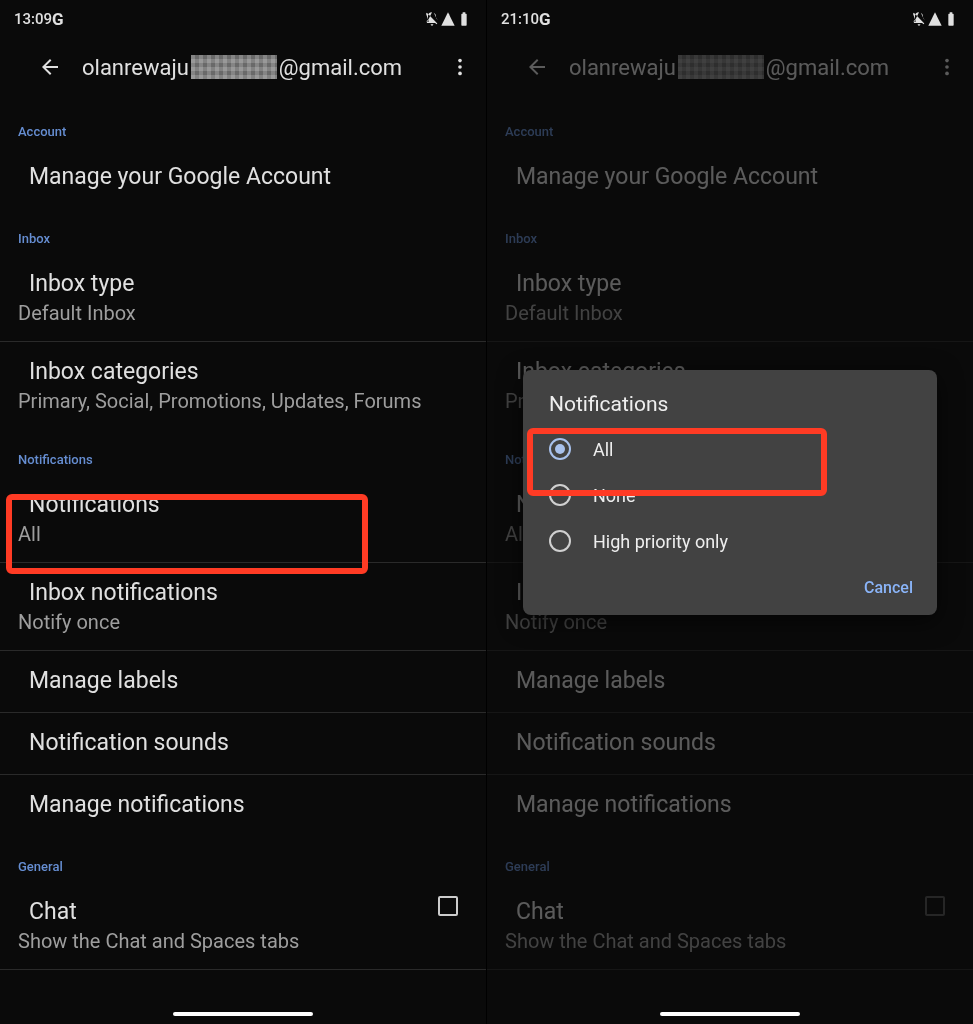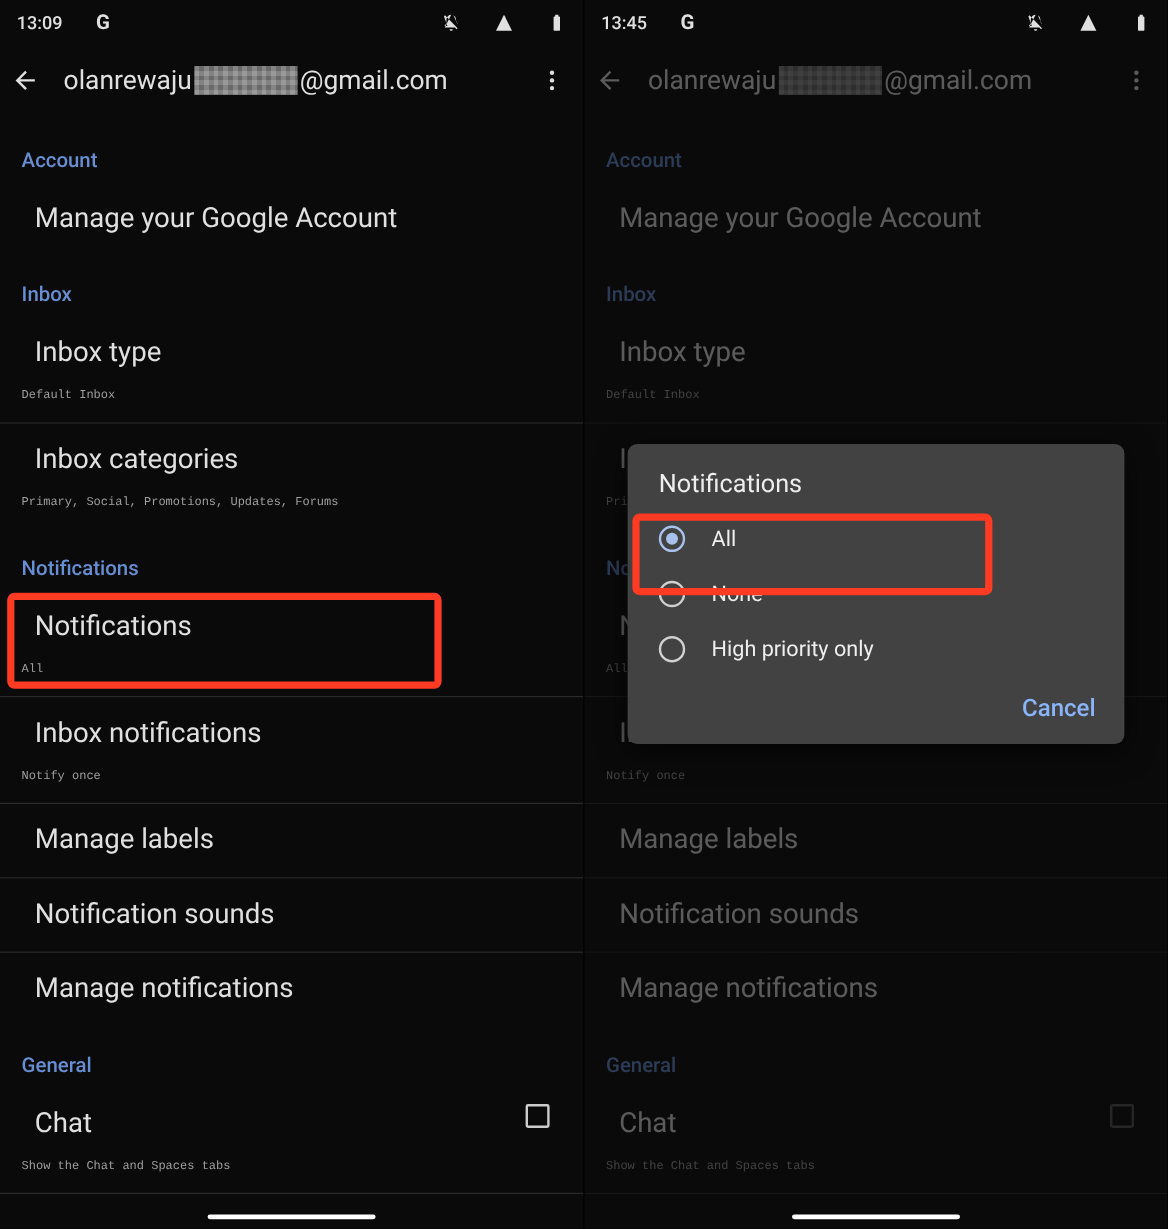--- a/index.html
+++ b/index.html
@@ -26,27 +26,27 @@
   .phone.blurred .screen-content { opacity: 0.38; }
   .status-bar {
     display: flex;
     align-items: center;
     justify-content: space-between;
     padding: 6px 14px 0 14px;
     height: 32px;
     font-size: 15px;
     font-weight: 500;
   }
-  .status-left, .status-right { display: flex; align-items: center; gap: 28px; }
+  .status-left, .status-right { display: flex; align-items: center; gap: 0; }
   .g-logo { font-weight: 700; font-size: 17px; }
   .status-right svg, .status-right .icon { width: 16px; height: 16px; }
   .app-bar {
     display: flex;
     align-items: center;
-    padding: 14px 8px 14px 3px;
+    padding: 14px 8px 14px 32px;
     height: 70px;
   }
   .back-arrow { width: 36px; height: 36px; display:flex;align-items:center;justify-content:center;}
   .app-title {
     flex: 1;
     font-size: 22px;
     font-weight: 400;
     padding-left: 14px;
     display: flex;
     align-items: center;
@@ -59,31 +59,31 @@
     background:
       repeating-linear-gradient(0deg, #555 0 4px, #333 4px 8px),
       repeating-linear-gradient(90deg, #666 0 4px, #444 4px 8px);
     background-blend-mode: screen;
     margin: 0 2px;
     filter: blur(0.3px);
   }
   .more-dots { width: 36px; height:36px; display:flex;align-items:center;justify-content:center;}
   .section-header {
     color: var(--accent-blue);
-    font-size: 17px;
+    font-size: 13px;
     font-weight: 500;
     padding: 22px 18px 8px 18px;
   }
   .setting-row {
     padding: 14px 18px 16px 18px;
     border-bottom: 1px solid transparent;
   }
   .setting-row.divider-after { border-bottom: 1px solid var(--divider); }
   .setting-title { font-size: 23px; color: var(--text-primary); line-height: 1.35; margin-left: 11px; }
-  .setting-sub   { font-size: 10px; color: var(--text-secondary); margin-top: 16px; font-family: Liberation Mono, monospace; }
+  .setting-sub   { font-size: 20px; color: var(--text-secondary); margin-top: 2px; }
   .row-with-check { display:flex; align-items:flex-start; justify-content:space-between; }
   .checkbox {
     width: 20px; height: 20px;
     border: 2px solid #ccc;
     border-radius: 2px;
     margin-right: 10px;
   }
   .red-box {
     position: absolute;
     border: 6px solid var(--highlight-red);
@@ -139,21 +139,21 @@
     width: 10px; height:10px;
     background:#a8c1ec;
     border-radius:50%;
   }
   .dialog-actions {
     display:flex; justify-content:flex-end;
     padding: 14px 24px 4px 24px;
   }
   .dialog-actions span {
     color:#8ab4f8;
-    font-size:20px;
+    font-size:16px;
     font-weight:500;
   }
   .phone.blurred .checkbox { border-color:#555; }
 </style>
 </head>
 <body>
 
 <div class="phone">
   <div class="status-bar">
     <div class="status-left">
@@ -239,21 +239,21 @@
     </div>
   </div>
 
   <div class="red-box" style="left:6px; top:494px; width:362px; height:80px;"></div>
   <div class="nav-pill"></div>
 </div>
 
 <div class="phone blurred">
   <div class="status-bar">
     <div class="status-left">
-      <span>13:45</span>
+      <span>21:10</span>
       <span class="g-logo">G</span>
     </div>
     <div class="status-right">
       <svg viewBox="0 0 24 24" fill="#e0e0e0">
           <path d="M12 2a6 6 0 0 0-6 6v5l-2 2v1h3.3L3 4l1.3-1.3L20 18.7 18.7 20l-2-2H4zm8 12v-1l-2-2V8a6 6 0 0 0-3.2-5.3L20 14zM12 22a2 2 0 0 0 2-2h-4a2 2 0 0 0 2 2z"></path>
         </svg>
       <svg viewBox="0 0 24 24" fill="#e0e0e0">
           <path d="M2 22h20L12 2 2 22z"></path>
         </svg>
       <svg viewBox="0 0 24 24" fill="#e0e0e0">

